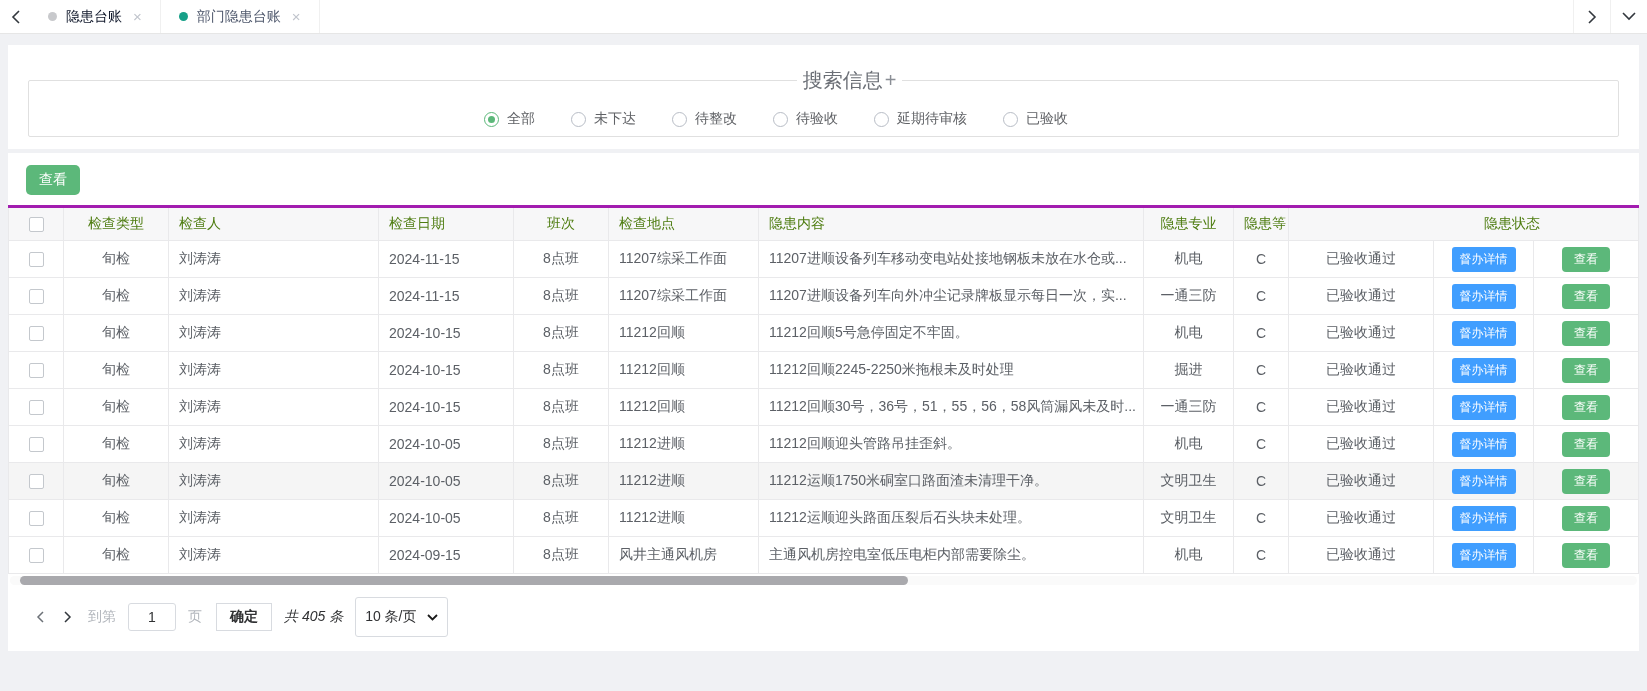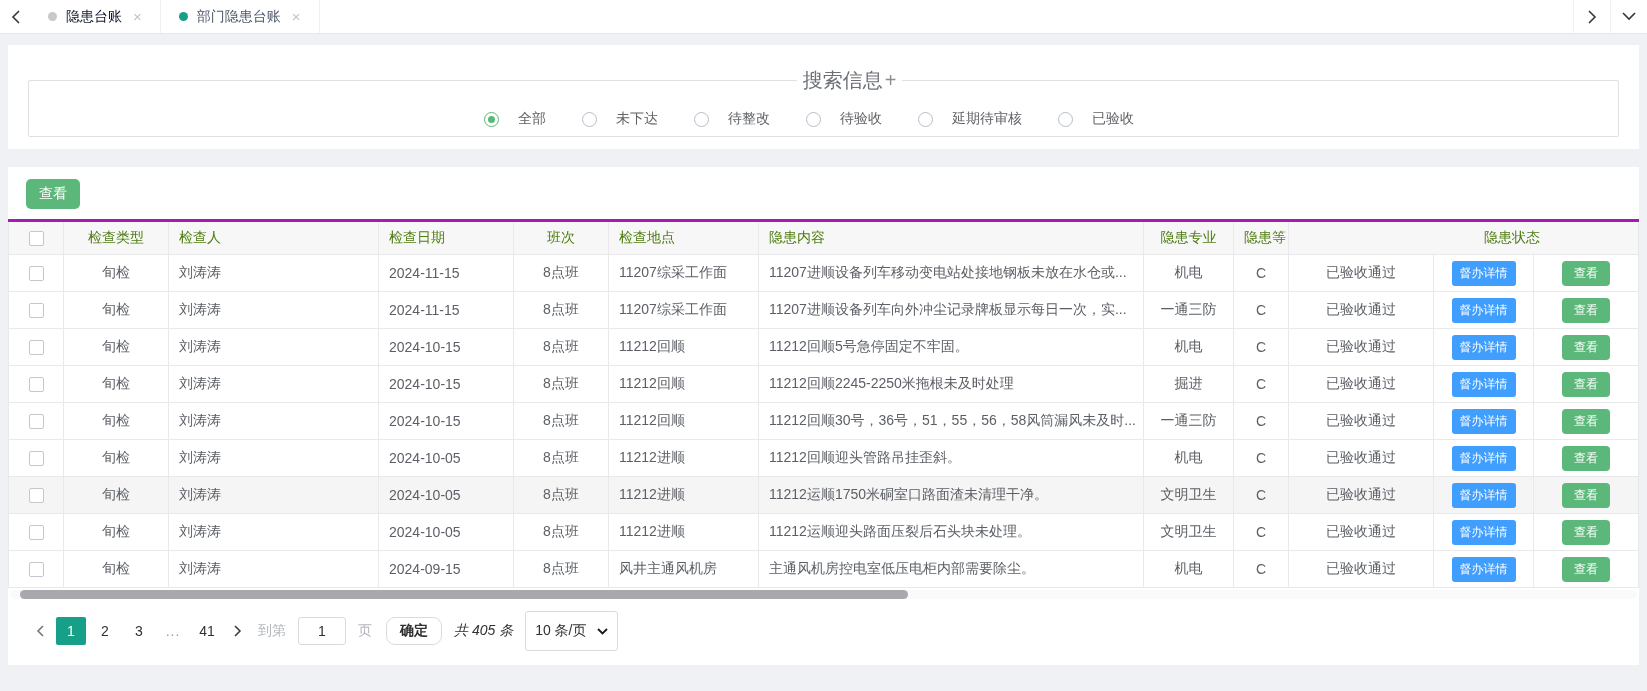--- a/index.html
+++ b/index.html
@@ -23,27 +23,27 @@
   .tab .close { color:#c0c4cc; font-size:15px; line-height:1; margin-left:2px; }
   .tabbar-right { margin-left:auto; display:flex; }
   .tabbar-right .tab-nav-btn { width:37px; border-left:1px solid #f0f0f0; }
   
   .card { background:#fff; margin:0 8px; }
   .search-card { margin-top:11px; height:104px; padding:22px 20px 0 20px; }
   fieldset.search-fs { border:1px solid #e0e0e0; border-radius:2px; margin:0; height:70px; padding:0; }
   fieldset.search-fs legend { margin-left:26px; padding:0 6px; color:#6b6f76; font-size:20px;text-align:center; }
   .legend-plus { color:#8a8e95; margin-left:2px; }
   .radio-row { display:flex; align-items:center; gap:36px; padding-left:455px; margin-top:16px; }
-  .radio { display:flex; align-items:center; gap:19px; cursor:pointer; }
+  .radio { display:flex; align-items:center; gap:8px; cursor:pointer; }
   .radio .circle { width:15px; height:15px; border-radius:50%; border:1px solid #b8bdc6; background:#fff; position:relative; flex:none; }
   .radio.checked .circle { border-color:var(--green); }
   .radio.checked .circle::after { content:""; position:absolute; left:3px; top:3px; width:7px; height:7px; border-radius:50%; background:var(--green); }
   .radio .radio-label { color:#606266; }
   
-  .table-card { margin-top:18px; padding:12px 0 10px 0; }
+  .table-card { margin-top:4px; padding:12px 0 10px 0; }
   .btn-green-top { margin-left:18px; background:var(--green); color:#fff; border:none; border-radius:5px; font-size:14px; padding:6px 13px; cursor:pointer; font-family:inherit; }
   table.grid { border-collapse:collapse; table-layout:fixed; width:1630px; margin-top:10px; margin-left:0; }
   table.grid th, table.grid td {
     border-right:1px solid #e9e9eb; border-bottom:1px solid #e9e9eb;
     padding:0 10px; overflow:hidden; white-space:nowrap;
     font-weight:normal; text-align:left;
   }
   table.grid th { height:34px; background:#f7f7f8; color:#4d7c0f; border-top:3px solid #a21caf; }
   table.grid td { height:37px; color:#5c6066; background:#fff; }
   table.grid th:first-child, table.grid td:first-child { border-left:1px solid #e9e9eb; }
@@ -58,21 +58,21 @@
   .hscroll { height:9px; margin:2px 2px 0 2px; background:#fafafa; border-radius:5px; }
   .hscroll .thumb { height:9px; width:888px; margin-left:10px; background:#a9a9ad; border-radius:5px; cursor:pointer; }
   
   .pager { display:flex; align-items:center; padding:12px 18px 4px 18px; color:#303133; font-size:14px; }
   .pg-arrow { width:28px; height:28px; display:flex; align-items:center; justify-content:center; cursor:pointer; }
   .pg-num { min-width:30px; height:28px; display:inline-flex; align-items:center; justify-content:center; margin:0 2px; cursor:pointer; color:#303133; border-radius:2px; }
   .pg-num.active { background:var(--teal); color:#fff; }
   .pg-num.dots { color:#9aa0a6; cursor:default; letter-spacing:1px; }
   .pg-muted { color:#b2b6bc; margin:0 6px; }
   .goto-input { width:48px; height:28px; border:1px solid #d8dbe0; border-radius:3px; text-align:center; font-size:14px; color:#303133; margin:0 6px; font-family:inherit; }
-  .btn-confirm { height:28px; padding:0 13px; background:#fff; border:1px solid #d8dbe0; border-radius:9px; font-size:14px; color:#303133; font-weight:bold; cursor:pointer; margin:0 10px 0 8px; font-family:inherit; }
+  .btn-confirm { height:28px; padding:0 13px; background:#fff; border:1px solid #d8dbe0; border-radius:0; font-size:14px; color:#303133; font-weight:bold; cursor:pointer; margin:0 10px 0 8px; font-family:inherit; }
   .total { margin:0 12px 0 2px;font-style:italic; }
   .size-select { height:40px; border:1px solid #d8dbe0; border-radius:3px; display:inline-flex; align-items:center; gap:10px; padding:0 9px; cursor:pointer; background:#fff; color:#303133; }
   svg.chev { display:block; }
 </style>
 </head>
 <body style="--green: #5cb87a; --teal: #17a088; --blue: #409eff;">
 
 <div class="tabbar">
   <div class="tab-nav-btn">
     <svg class="chev" width="9" height="14" viewBox="0 0 9 14">
@@ -301,21 +301,20 @@
     <div class="thumb"></div>
   </div>
 
   
   <div class="pager">
     <span class="pg-arrow">
       <svg class="chev" width="8" height="12" viewBox="0 0 8 12">
           <path d="M7 1L2 6l5 5" stroke="#6d7278" stroke-width="1.5" fill="none"></path>
         </svg>
     </span>
-    <span id="pager-pages"><span class="pg-num active">1</span><span class="pg-num">2</span><span class="pg-num">3</span><span class="pg-num dots">...</span><span class="pg-num">41</span></span>
     <span class="pg-arrow">
       <svg class="chev" width="8" height="12" viewBox="0 0 8 12">
           <path d="M1 1l5 5-5 5" stroke="#33383e" stroke-width="1.5" fill="none"></path>
         </svg>
     </span>
     <span class="pg-muted">到第</span>
     <input class="goto-input" type="text" value="1" style="">
     <span class="pg-muted">页</span>
     <button class="btn-confirm">确定</button>
     <span class="total">共 405 条</span>

